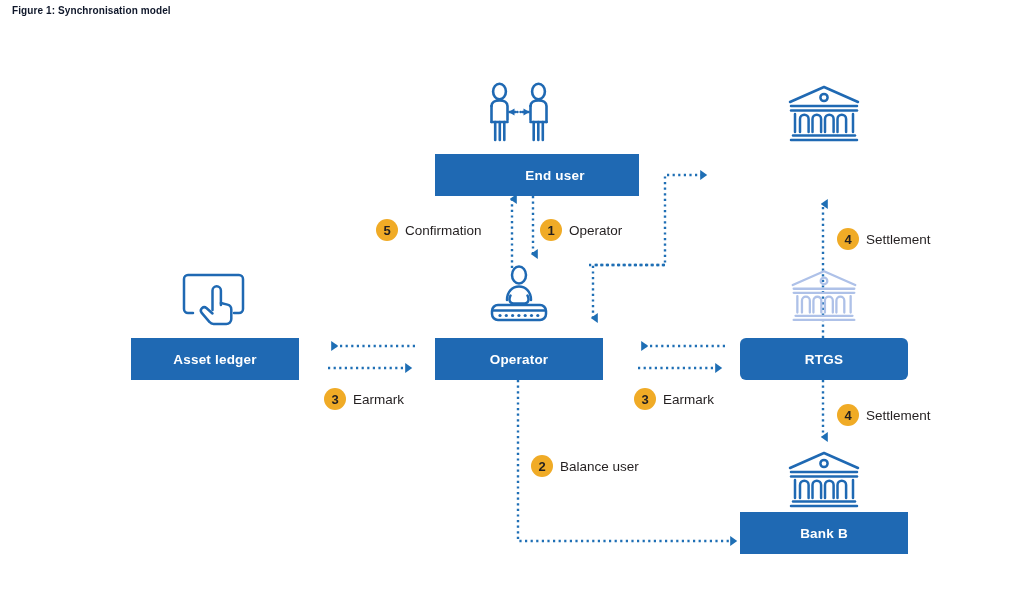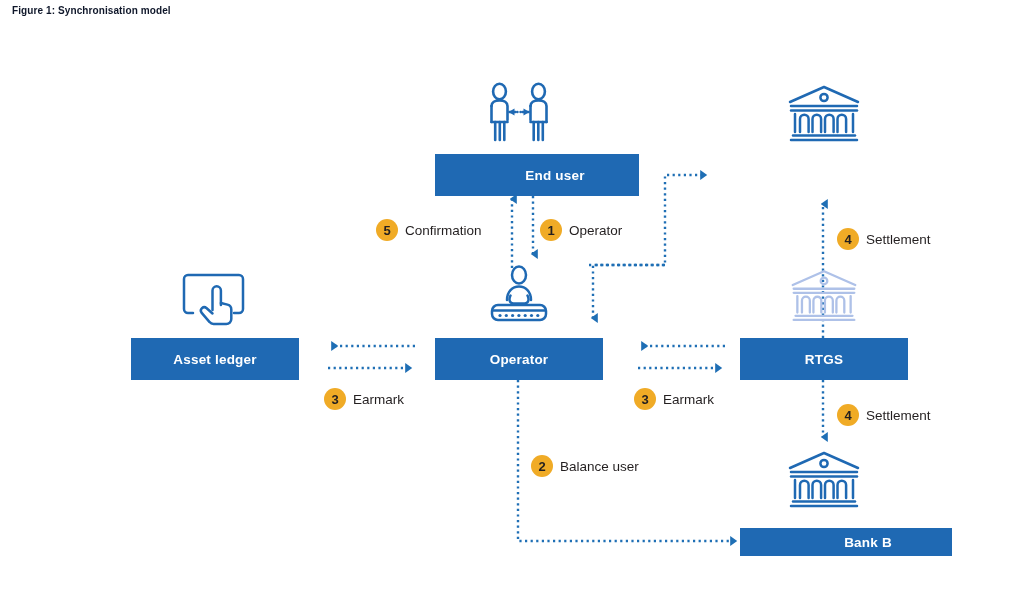--- a/index.html
+++ b/index.html
@@ -252,25 +252,25 @@
 
 
   <div class="node-box" style="left:131px; top:338px; width:168px; height:42px;text-align:center;">
     <span>Asset ledger</span>
   </div>
 
   <div class="node-box" style="left:435px; top:338px; width:168px; height:42px;text-align:right;">
     <span>Operator</span>
   </div>
 
-  <div class="node-box" style="left:740px; top:338px; width:168px; height:42px;">
+  <div class="node-box" style="left:740px; top:338px; width:168px; height:42px;border-radius:6px;">
     <span>RTGS</span>
   </div>
 
-  <div class="node-box" style="left:740px; top:528px; width:168px; height:28px;padding-left:44px;">
+  <div class="node-box" style="left:740px; top:512px; width:168px; height:42px;">
     <span>Bank B</span>
   </div>
 
   <div class="step" style="left:540px; top:219px;">
     <span class="step-badge">1</span>
     <span class="step-label">Operator</span>
   </div>
 
   <div class="step" style="left:531px; top:455px;">
     <span class="step-badge">2</span>

